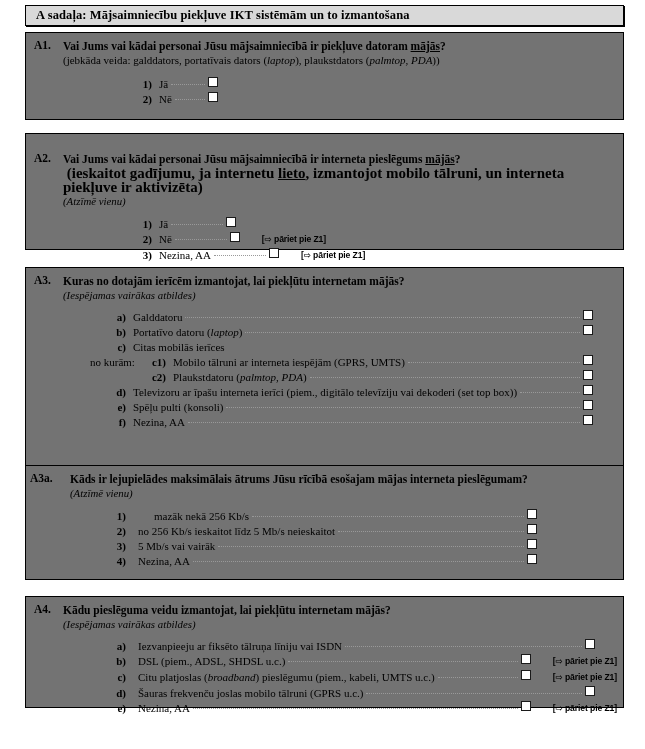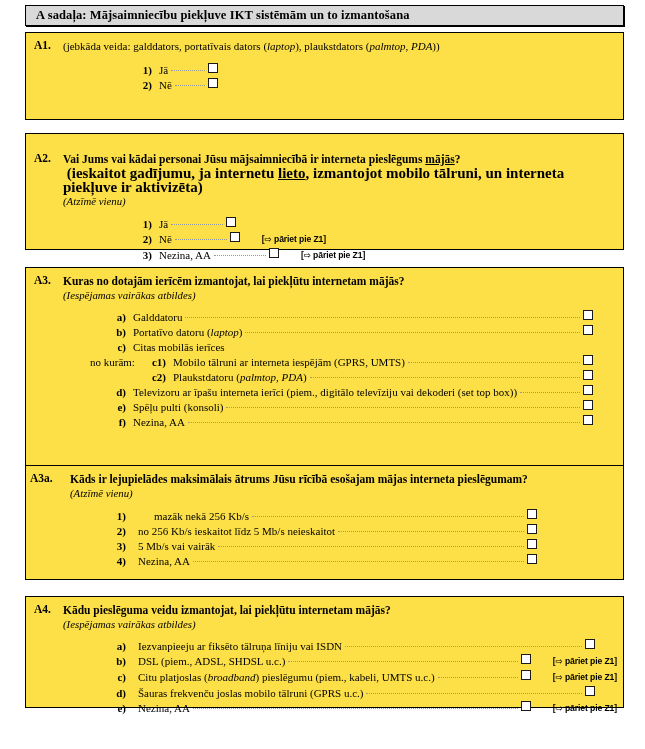--- a/index.html
+++ b/index.html
@@ -44,21 +44,21 @@
     letter-spacing: 0.1px;
     white-space: nowrap;
   }
 
   
   .qbox {
     position: absolute;
     left: 25px;
     width: 599px;
     border: 1.6px solid #000;
-    background: #fde047;
+    background: #737373;
     box-sizing: border-box;
   }
 
   .q-head {
     position: relative;
     padding-left: 37px;
     padding-right: 6px;
   }
   .q-num {
     position: absolute;
@@ -149,20 +149,21 @@
 
 <div class="page">
 
   <div class="section-header">
     <span class="hdr-text">A sadaļa: Mājsaimniecību piekļuve IKT sistēmām un to izmantošana</span>
   </div>
 
   <div class="qbox" style="top:32px; height:88px; padding:6px 0 0 0;">
     <div class="q-head">
       <span class="q-num">A1.</span>
+      <span class="q-title">Vai Jums vai kādai personai Jūsu mājsaimniecībā ir piekļuve datoram <span class="u">mājās</span>?</span>
       <span class="q-sub">(jebkāda veida: galddators, portatīvais dators (<i class="it">laptop</i>), plaukstdators (<i class="it">palmtop</i>, <i class="it">PDA</i>))</span>
     </div>
     <div class="opts" style="margin-top:10px; padding-left:112px; padding-right:0;">
       <div class="opt" style="width:80px;">
         <span class="opt-num" style="width:14px;">1)</span>
         <span class="opt-label">Jā</span>
         <span class="dots"></span>
         <span class="cbox"></span>
       </div>
       <div class="opt" style="width:80px;">

